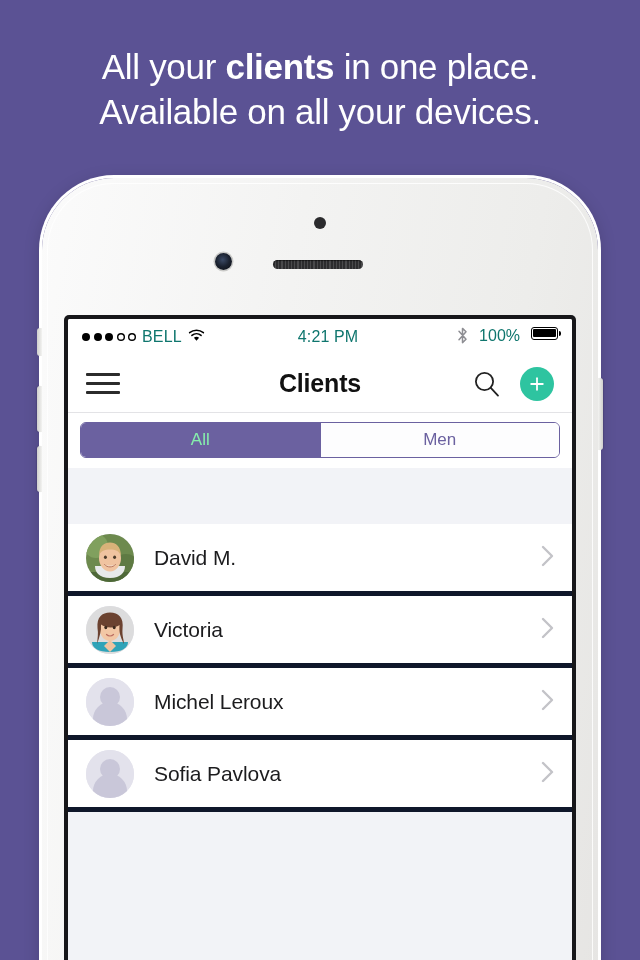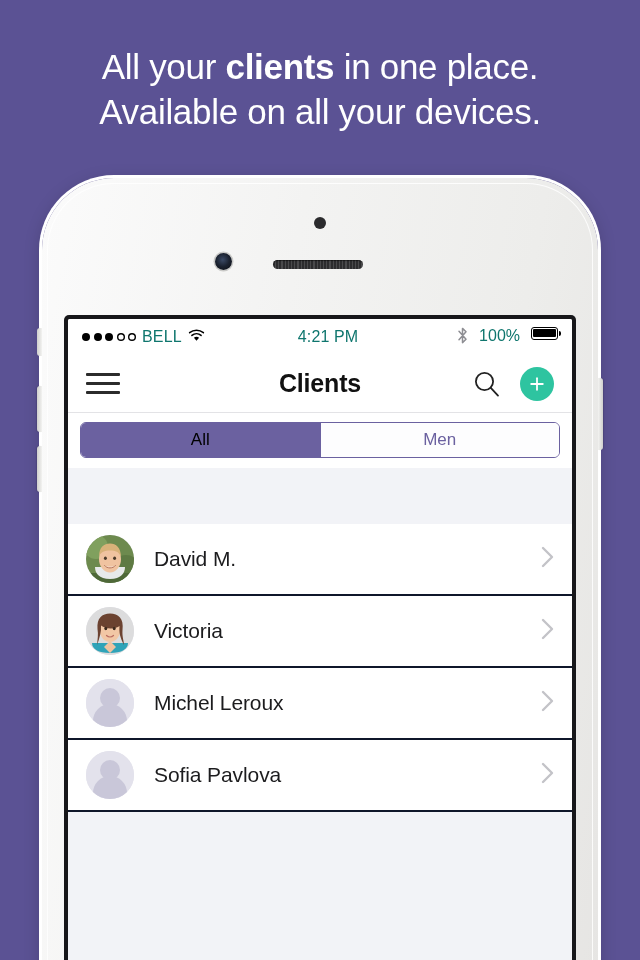--- a/index.html
+++ b/index.html
@@ -171,31 +171,31 @@
     height:36px;
   }
   .seg {
     flex:1; display:flex; align-items:center; justify-content:center;
     font-size:17px; color:#6B61A0;
     background:#FDFDFE;
     border-right:1px solid #6B61A0;
     cursor:pointer;
   }
   .seg:last-child { border-right:none; }
-  .seg.active { background:#6B61A0; color:#000000; }
+  .seg.active { background:#6B61A0; color:#86efac; }
 
   .gap { height:56px; background:#F2F3F7; }
 
   
   .list { background:#ffffff; }
   .row {
     display:flex; align-items:center;
     height:72px;
     padding:0 16px 0 18px;
-    border-bottom:2px solid #0f172a;
+    border-bottom:5px solid #0f172a;
     cursor:pointer;
     background:#ffffff;
   }
   .avatar {
     width:48px; height:48px; border-radius:50%;
     overflow:hidden; flex:none;
     position:relative;
     background:#E2E2EA;
   }
   .row-name {

